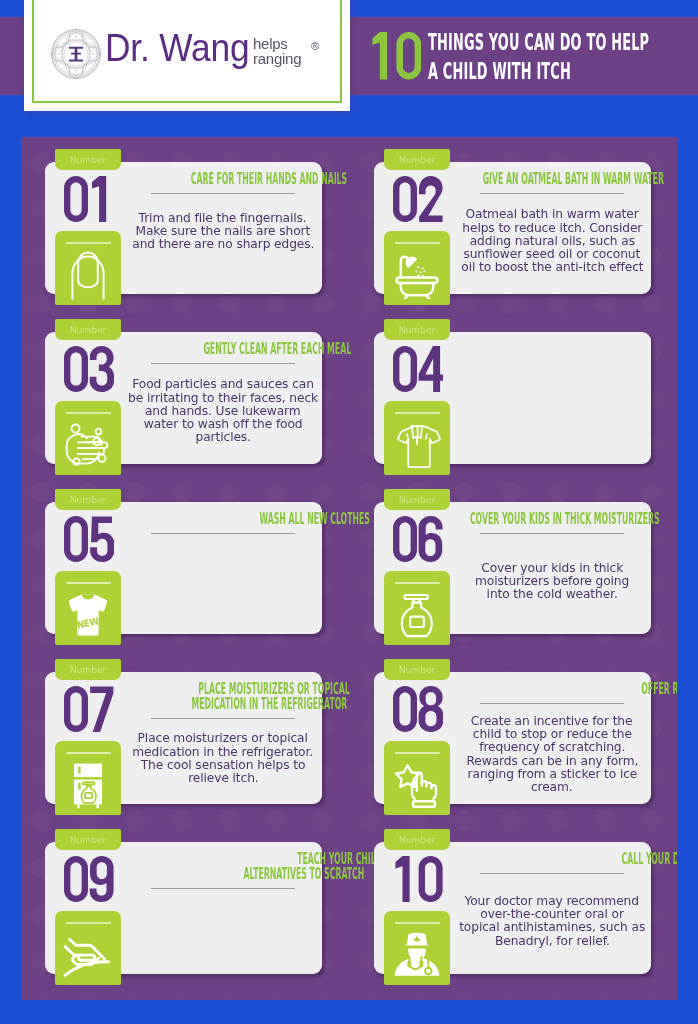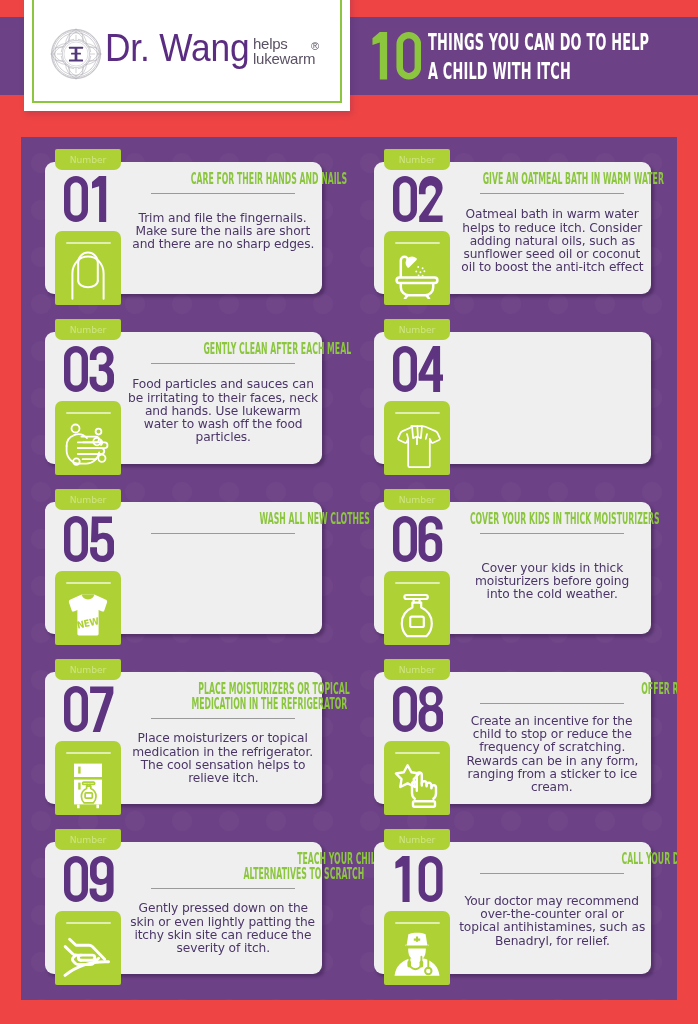--- a/index.html
+++ b/index.html
@@ -1,18 +1,18 @@
 <!DOCTYPE html>
 <html><head>
 <meta charset="utf-8">
 <title>10 Things You Can Do To Help A Child With Itch</title>
 <style>
   html,body{margin:0;padding:0;}
   body{width:698px;height:1024px;background:#f7ecfa;font-family:"DejaVu Sans",sans-serif;overflow:hidden;position:relative;-webkit-font-smoothing:antialiased;}
-  .page{position:absolute;left:0;top:0;width:698px;height:1024px;background:#ef4444;}
+  .page{position:absolute;left:0;top:0;width:698px;height:1024px;background:#1d4ed8;}
 
   
   .hdr-band{position:absolute;left:0;top:17px;width:698px;height:78px;background:#6c4186;}
   .logo-box{position:absolute;left:24px;top:-12px;width:326px;height:123px;background:#fff;
             box-shadow:2px 3px 6px rgba(70,40,90,.22);}
   .logo-inner{position:absolute;left:8px;top:-2px;right:8px;bottom:8px;border:2.2px solid #8cc63e;border-top:none;}
   .logo-emblem{position:absolute;left:26px;top:40px;width:52px;height:52px;}
   .logo-brand{position:absolute;left:81px;top:40px;font-family:"Liberation Sans",sans-serif;font-weight:400;
               font-size:39px;line-height:39px;color:#5b2d82;letter-spacing:-0.2px;white-space:nowrap;
               transform:scaleX(.905);transform-origin:left top;}
@@ -97,21 +97,21 @@
         <circle cx="50" cy="50" r="23.1" fill="none" stroke="#c2bfc7" stroke-width="1"></circle>
         <g fill="#53397a">
           <rect x="36.5" y="36.2" width="27" height="3.6" rx="0.6"></rect>
           <rect x="40.5" y="47.8" width="19" height="3.2" rx="0.6"></rect>
           <rect x="36.5" y="60.8" width="27" height="3.6" rx="0.6"></rect>
           <rect x="47.4" y="37.4" width="5.2" height="25.6" rx="0.6"></rect>
         </g>
       </svg>
     </div>
     <div class="logo-brand">Dr. Wang</div>
-    <div class="logo-sub"><span>helps</span><br><span>lukewarm</span></div>
+    <div class="logo-sub"><span>helps</span><br><span>ranging</span></div>
     <div class="logo-reg">®</div>
   </div>
 
   <div class="hdr-num" id="hdrnum">
       <svg viewBox="0 0 49.6 46" width="49.6" height="46" fill="#8cc63e">
         <path transform="translate(0,0)" d="M9.5 0h7.1v46H9.5V10.2L2.4 12.6V6.1L9.5 0z"></path>
         <path transform="translate(25.6,0)" d="M12 0c6.6 0 12 5.4 12 12v22c0 6.6-5.4 12-12 12S0 40.6 0 34V12C0 5.4 5.4 0 12 0zM12 6.4c-3.1 0-5.6 2.5-5.6 5.6v22c0 3.1 2.5 5.6 5.6 5.6s5.6-2.5 5.6-5.6V12c0-3.1-2.5-5.6-5.6-5.6z"></path>
       </svg>
       <span class="hdr-numtext">10</span>
     </div>
@@ -317,21 +317,20 @@
                   <path d="M6.6 8.2 l6.4 6.0 h13.0 a4.6 4.6 0 0 1 3.3 1.4 l12.4 12.6"></path>
                   <path d="M2.2 15.6 l7.4 7.2 a4.6 4.6 0 0 0 3.2 1.3 h16.4 a2.6 2.6 0 0 1 0 5.2 H18.0"></path>
                   <path d="M18.0 24.1 a2.6 2.6 0 0 0 0 5.2"></path>
                   <path d="M12.8 24.1 l-2.5 2.4 a2.6 2.6 0 0 0 0 3.8 l1.9 1.9 a4.6 4.6 0 0 0 3.2 1.3 h12.1 a4.6 4.6 0 0 0 3.3 -1.4 l4.8 -4.8"></path>
                   <path d="M2.0 44.4 C14.0 34.6 29.0 30.2 45.6 30.8"></path>
                 </g>
               </svg></span></div>
           <div class="ctext">
             <div class="ttl"><i><span>TEACH YOUR CHILD</span></i><br><i><span>ALTERNATIVES TO SCRATCH</span></i></div>
             <div class="rule" style="top:46px"></div>
-            <div class="body" style="top:60.4px"><span>Gently pressed down on the</span><br><span>skin or even lightly patting the</span><br><span>itchy skin site can reduce the</span><br><span>severity of itch.</span></div>
           </div>
         </div>
         <div class="card" style="left: 353px; top: 692px;">
           <div class="shadowbox"></div>
           <div class="tab">Number</div>
           <div class="num"><svg viewBox="0 0 49.6 46" width="49.6" height="46" fill="#5e3481">
               <path transform="translate(0,0)" d="M9.5 0h7.1v46H9.5V10.2L2.4 12.6V6.1L9.5 0z"></path>
               <path transform="translate(25.6,0)" d="M12 0c6.6 0 12 5.4 12 12v22c0 6.6-5.4 12-12 12S0 40.6 0 34V12C0 5.4 5.4 0 12 0zM12 6.4c-3.1 0-5.6 2.5-5.6 5.6v22c0 3.1 2.5 5.6 5.6 5.6s5.6-2.5 5.6-5.6V12c0-3.1-2.5-5.6-5.6-5.6z"></path>
             </svg><span class="numtext">10</span></div>
           <div class="iconbox"><div class="topline"></div><span class="ico"><svg viewBox="0 0 50 48">

